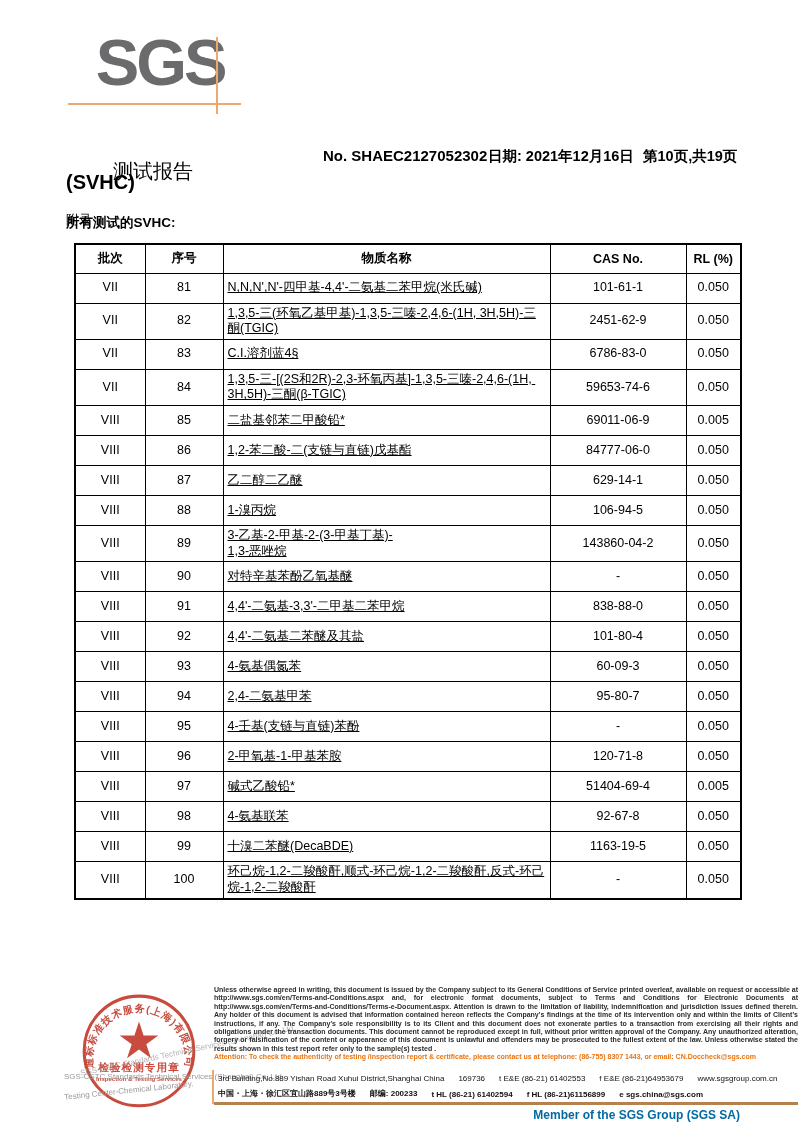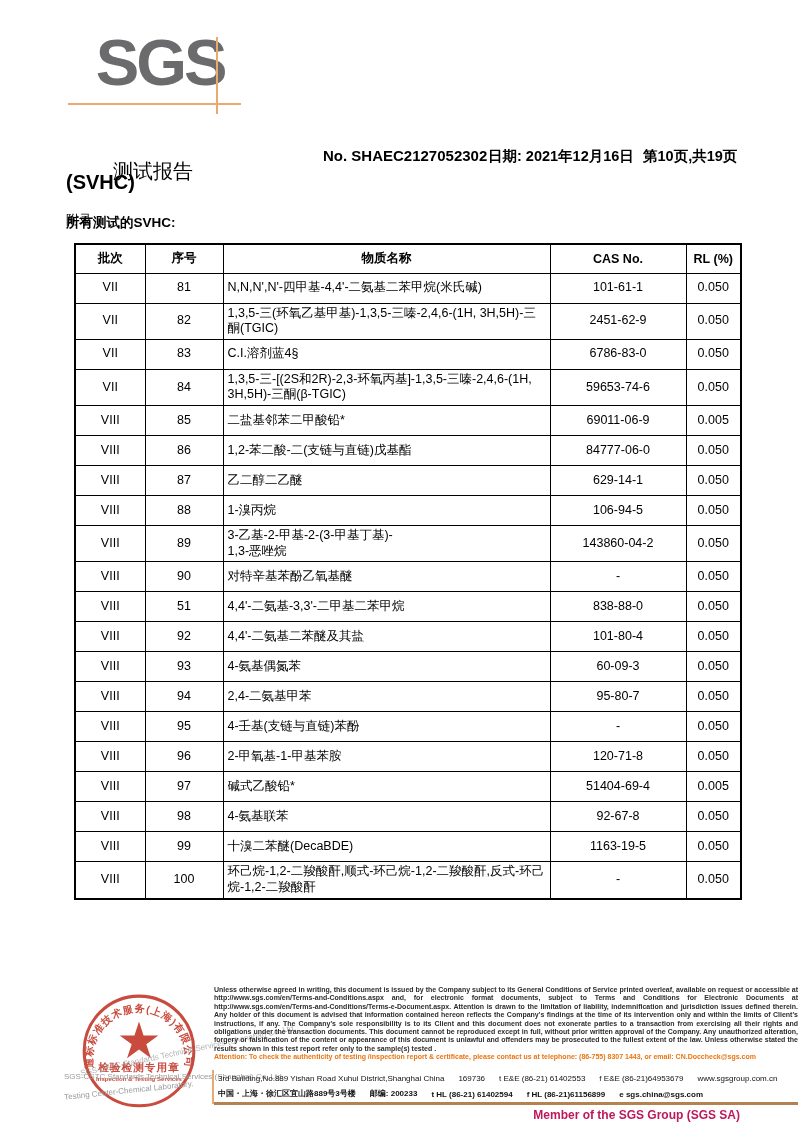--- a/index.html
+++ b/index.html
@@ -31,34 +31,34 @@
   .appendix{position:absolute;left:66px;top:211px;font-size:13px;font-weight:normal;}
   .subtitle{position:absolute;left:66px;top:214px;font-size:13.5px;font-weight:bold;}
   
   .svhc-table-wrap{position:absolute;left:74px;top:243px;width:666px;}
   table{border-collapse:collapse;table-layout:fixed;width:100%;}
   col.c-batch{width:70px;} col.c-no{width:78px;} col.c-name{width:327px;}
   col.c-cas{width:136px;} col.c-rl{width:55px;}
   th,td{border:1.5px solid #000;font-size:12.5px;vertical-align:middle;}
   th{height:29px;font-weight:bold;text-align:center;padding:2px;}
   td{height:30px;padding:2px 4px;text-align:center;line-height:1.25;}
-  td.name{text-align:left;white-space:pre-wrap;}
+  td.name{text-align:left;white-space:pre-wrap;text-decoration:underline;}
   table{border:2px solid #000;}
   
   .legal-block{
     position:absolute;left:214px;top:986px;width:584px;
     font-size:7px;line-height:8.4px;text-align:justify;font-weight:700;color:#2d2d2d;
   }
   .attention{color:var(--attention-orange);}
   .addr-vline{position:absolute;left:212px;top:1070px;width:2px;height:34px;background:var(--accent-orange);}
   .addr-line{position:absolute;left:218px;width:580px;display:flex;gap:14px;font-size:8px;color:#111;white-space:nowrap;align-items:baseline;}
   .addr-en{top:1074px;align-items:flex-end;}
   .addr-cn{top:1088px;font-weight:600;align-items:flex-end;}
   .footer-rule{position:absolute;left:214px;top:1102px;width:584px;height:2.5px;background:var(--footer-line-brown);}
-  .member-line{position:absolute;right:60px;top:1108px;font-size:12px;font-weight:bold;color:#be185d;}
+  .member-line{position:absolute;right:60px;top:1108px;font-size:12px;font-weight:bold;color:#0369a1;}
   
   .stamp-svg{position:absolute;left:73px;top:988px;width:132px;height:132px;opacity:.92;}
   .stamp-ring{fill:none;stroke:var(--stamp-red);stroke-width:3;}
   .stamp-star{fill:var(--stamp-red);}
   .stamp-ringtext{fill:var(--stamp-red);font-size:10px;font-weight:bold;letter-spacing:1px;}
   .stamp-cn{fill:var(--stamp-red);font-size:10.5px;font-weight:bold;letter-spacing:1px;}
   .stamp-en{fill:var(--stamp-red);font-size:6px;font-weight:bold;}
   .gray-co{position:absolute;color:#9a9a9a;font-size:8px;white-space:nowrap;}
   .gray-co.l1{left:64px;top:1072px;}
   .gray-co.l1b{left:78px;top:1046px;transform:rotate(-12deg);opacity:.75;}
@@ -164,21 +164,21 @@
         </tr>
         <tr>
           <td>VIII</td>
           <td>90</td>
           <td class="name">对特辛基苯酚乙氧基醚</td>
           <td>-</td>
           <td>0.050</td>
         </tr>
         <tr>
           <td>VIII</td>
-          <td>51</td>
+          <td>91</td>
           <td class="name">4,4'-二氨基-3,3'-二甲基二苯甲烷</td>
           <td>838-88-0</td>
           <td>0.050</td>
         </tr>
         <tr>
           <td>VIII</td>
           <td>92</td>
           <td class="name">4,4'-二氨基二苯醚及其盐</td>
           <td>101-80-4</td>
           <td>0.050</td>

